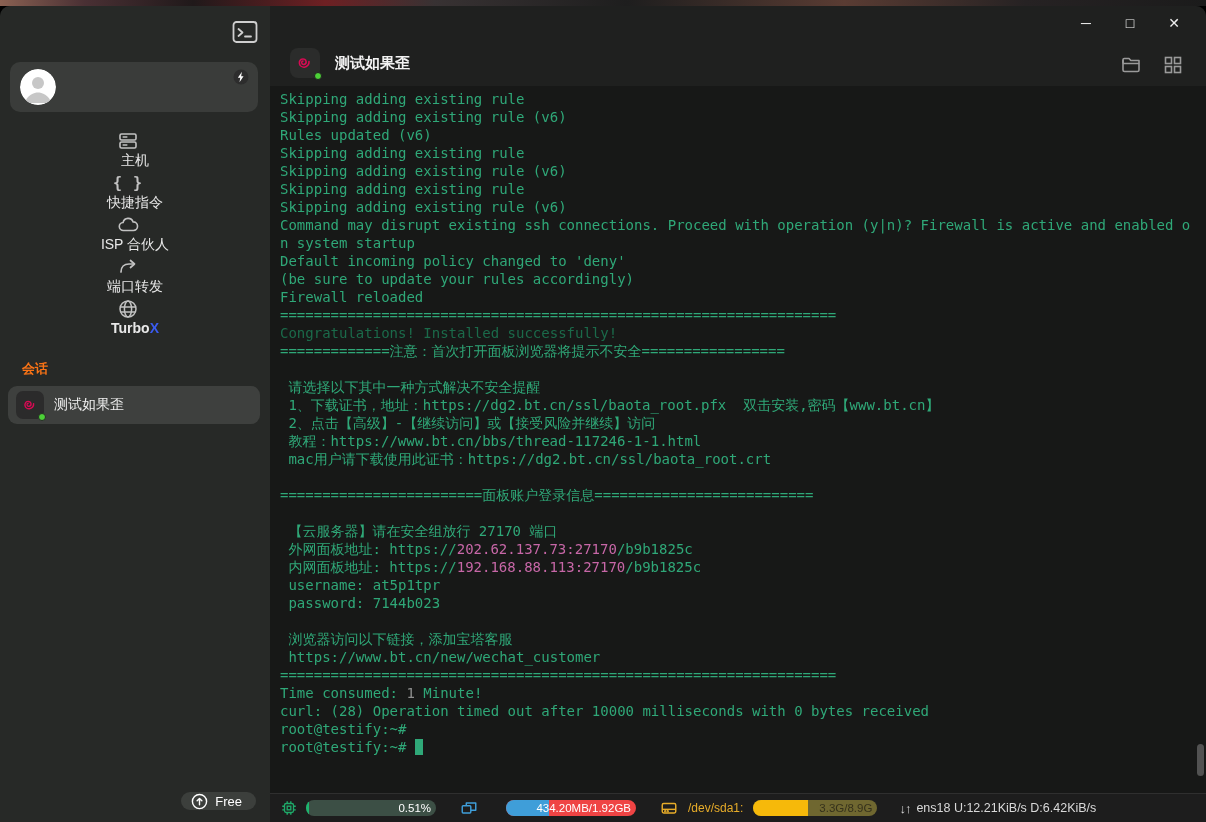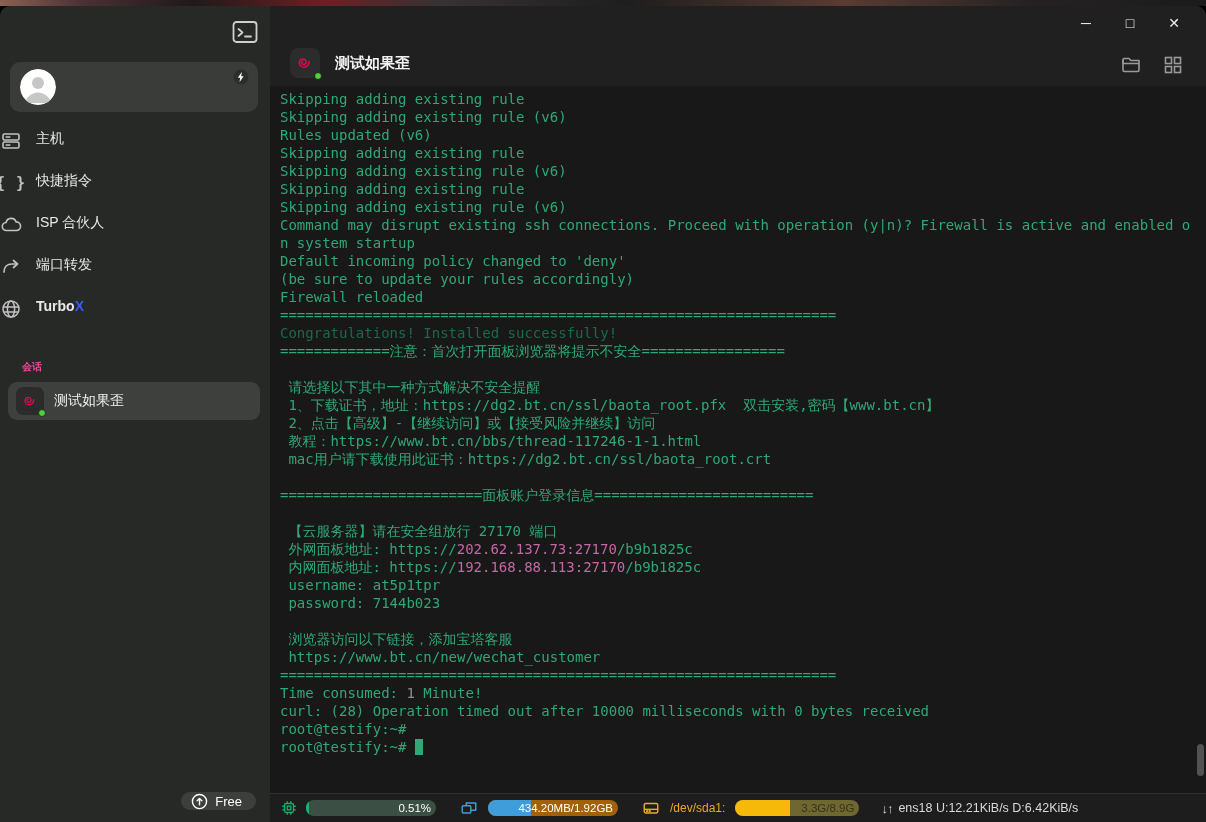--- a/index.html
+++ b/index.html
@@ -15,28 +15,28 @@
   .launcher { position:absolute; top:14px; right:12px; width:26px; height:24px; color:#cfcfcf; cursor:pointer; }
   .user-card { margin:56px 12px 0 10px; background:#3a3c3a; border-radius:10px; height:50px;
     display:flex; align-items:center; padding:0 10px; position:relative; }
   .avatar { width:36px; height:36px; border-radius:50%; overflow:hidden; flex-shrink:0; }
   .user-meta { margin-left:10px; overflow:hidden; }
   .user-name { color:#f2f2f2; font-weight:bold; font-size:14px; line-height:17px; }
   .user-email { color:#9b9b9b; font-size:11.5px; line-height:15px; white-space:nowrap; }
   .bolt-badge { position:absolute; top:6px; right:8px; width:18px; height:18px; }
 
   .nav { margin-top:18px; }
-  .nav-item { display:flex; align-items:flex-start; height:42px; color:#e8e8e8;
-    font-size:14px; cursor:pointer; }
+  .nav-item { display:flex; align-items:center; height:42px; color:#e8e8e8;
+    font-size:14px; cursor:pointer;flex-direction:column; }
   .nav-icon { width:22px; height:22px; margin-right:14px; color:#c2c2c2; display:flex; align-items:center; justify-content:center; }
   .braces-glyph { font-family:"DejaVu Sans Mono", monospace; font-size:15px; font-weight:bold; color:#c2c2c2; letter-spacing:1px; }
   .turbo-x { color:#3a5bf0; font-weight:bold; }
   .nav-item.turbo { font-weight:bold; }
 
-  .sessions-header { margin:20px 0 8px 22px; color:#ec4899; font-size:10px; font-weight:bold; }
+  .sessions-header { margin:20px 0 8px 22px; color:#f97316; font-size:13px; font-weight:bold; }
   .session-item { margin:0 10px 0 8px; height:38px; background:#3e403e; border-radius:9px;
     display:flex; align-items:center; padding:0 8px; cursor:pointer; }
   .session-badge { position:relative; width:28px; height:28px; flex-shrink:0; }
   .session-badge .tile { width:28px; height:28px; border-radius:7px; background:#2b2b2b; display:flex; align-items:center; justify-content:center; }
   .status-dot { position:absolute; right:-2px; bottom:-2px; width:8px; height:8px; border-radius:50%; background:#4cd137; border:1.5px solid #272927; }
   .session-name { margin-left:10px; color:#f0f0f0; font-size:14px; }
 
   .free-button { position:absolute; right:14px; bottom:12px; background:#3c3f3c; border-radius:16px;
     height:18px; display:flex; align-items:center; padding:0 14px 0 10px; color:#fff; font-size:13px; cursor:pointer; gap:7px; }
 
@@ -67,21 +67,21 @@
 
   
   .statusbar { height:29px; background:#1d1d1d; border-top:1px solid #2f2f2f; display:flex;
     align-items:center; padding:0 10px; gap:8px; flex-shrink:0; font-size:11.5px; }
   .sb-icon { width:18px; height:18px; flex-shrink:0; }
   .bar { position:relative; height:16px; border-radius:8px; overflow:hidden; }
   .bar .fill { position:absolute; left:0; top:0; bottom:0; }
   .bar .bar-label { position:absolute; right:5px; top:0; bottom:0; display:flex; align-items:center; color:#fff; }
   .cpu-bar { width:130px; background:#3c4f45; }
   .cpu-bar .fill { background:#1db56e; }
-  .mem-bar { width:130px; background:#a16207; margin-left:2px; }
+  .mem-bar { width:130px; background:#ef4444; margin-left:20px; }
   .mem-bar .fill { background:#3f9ed9; }
   .disk-device { color:#e7ac29; margin:0 2px 0 2px; font-size:12px; }
   .disk-bar { width:124px; background:#6f6730; }
   .disk-bar .fill { background:#f6b90a; }
   .disk-bar .bar-label { color:#35311b; }
   .net { color:#d9d9d9; display:flex; align-items:center; gap:6px; margin-left:14px; font-size:12.5px; }
   .net .arrows { font-size:13px; letter-spacing:-1px; }
   .gap-seg { width:8px; }
 
   svg { display:block; }

